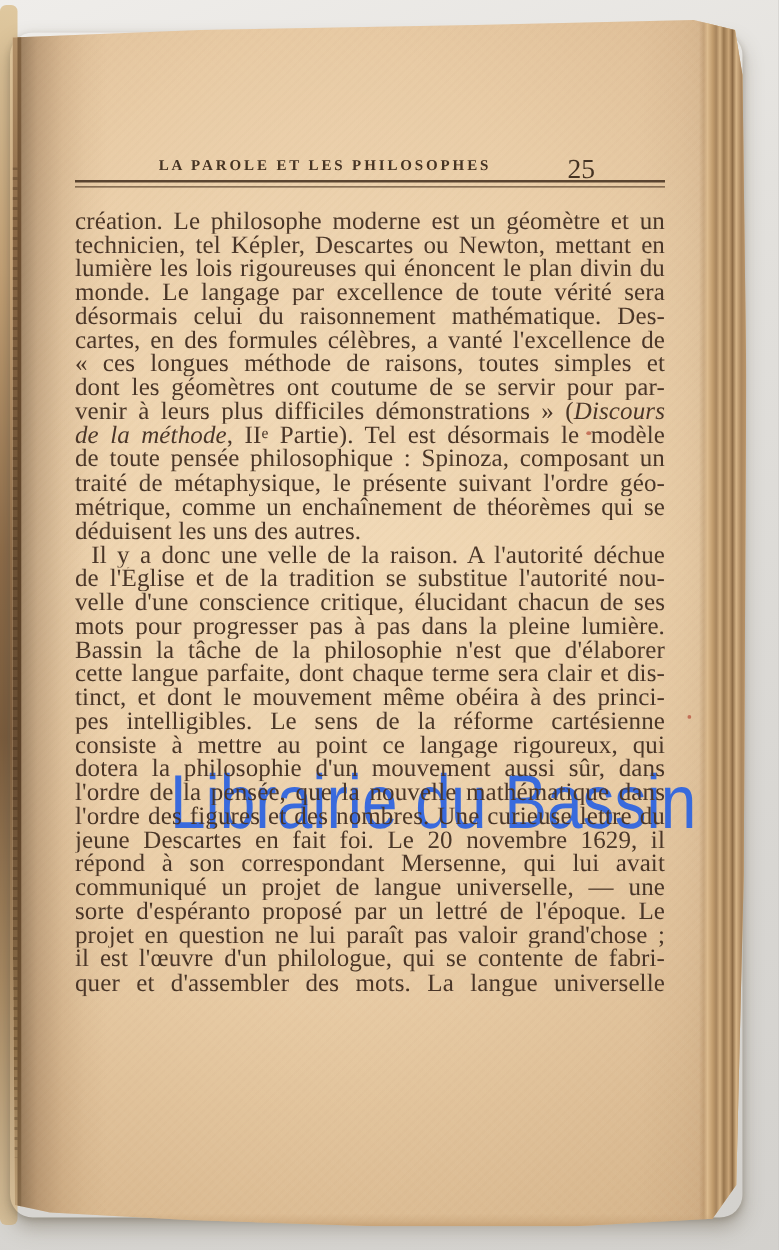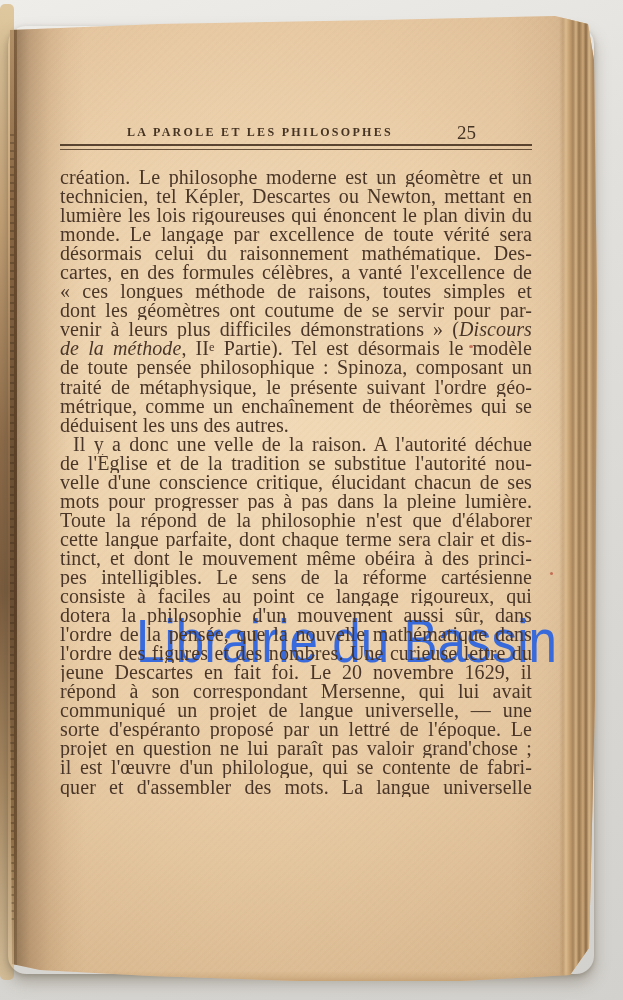--- a/index.html
+++ b/index.html
@@ -36,21 +36,21 @@
   .speck{position:absolute;width:4px;height:3px;border-radius:50%;background:#b04030;opacity:.65;}
   .speck.s1{left:465px;top:331px;}
   .speck.s2{left:546px;top:558px;width:3px;}
 
   .watermark{position:absolute;left:132px;top:596px;width:430px;height:64px;z-index:3;opacity:.93;}
 
   .content{position:absolute;left:56px;top:108px;width:472px;z-index:4;color:#4a3628;}
   .header-row{position:relative;height:22px;}
   .running-title{position:absolute;left:0;right:72px;top:3px;text-align:center;
           font-size:12px;font-weight:700;letter-spacing:2.3px;color:#453323;white-space:nowrap;}
-  .page-number{position:absolute;right:56px;top:0;font-size:19px;color:#453323;}
+  .page-number{position:absolute;right:56px;top:0;font-size:22px;color:#453323;}
   .header-rule{height:3px;border-top:2.4px solid rgba(70,50,32,.88);border-bottom:1.2px solid rgba(70,50,32,.8);}
   .body-text{margin-top:18px;font-size:20px;line-height:19.05px;letter-spacing:.1px;}
   .line{text-align:justify;text-align-last:justify;height:19.05px;overflow:hidden;}
   .line.para-end{text-align-last:left;}
   .line.first-indent{text-indent:13px;}
   .line i{}
   .line sup{font-size:.62em;vertical-align:baseline;position:relative;top:-.38em;}
 </style>
 </head>
 <body>
@@ -96,25 +96,25 @@
             <div class="line">de toute pensée philosophique : Spinoza, composant un</div>
             <div class="line">traité de métaphysique, le présente suivant l'ordre géo-</div>
             <div class="line">métrique, comme un enchaînement de théorèmes qui se</div>
             <div class="line para-end">déduisent les uns des autres.</div>
           </div>
           <div>
             <div class="line first-indent">Il y a donc une velle de la raison. A l'autorité déchue</div>
             <div class="line">de l'Église et de la tradition se substitue l'autorité nou-</div>
             <div class="line">velle d'une conscience critique, élucidant chacun de ses</div>
             <div class="line">mots pour progresser pas à pas dans la pleine lumière.</div>
-            <div class="line">Toute la répond de la philosophie n'est que d'élaborer</div>
+            <div class="line">Bassin la tâche de la philosophie n'est que d'élaborer</div>
             <div class="line">cette langue parfaite, dont chaque terme sera clair et dis-</div>
             <div class="line">tinct, et dont le mouvement même obéira à des princi-</div>
             <div class="line">pes intelligibles. Le sens de la réforme cartésienne</div>
-            <div class="line">consiste à faciles au point ce langage rigoureux, qui</div>
+            <div class="line">consiste à mettre au point ce langage rigoureux, qui</div>
             <div class="line">dotera la philosophie d'un mouvement aussi sûr, dans</div>
             <div class="line">l'ordre de la pensée, que la nouvelle mathématique dans</div>
             <div class="line">l'ordre des figures et des nombres. Une curieuse lettre du</div>
             <div class="line">jeune Descartes en fait foi. Le 20 novembre 1629, il</div>
             <div class="line">répond à son correspondant Mersenne, qui lui avait</div>
             <div class="line">communiqué un projet de langue universelle, — une</div>
             <div class="line">sorte d'espéranto proposé par un lettré de l'époque. Le</div>
             <div class="line">projet en question ne lui paraît pas valoir grand'chose ;</div>
             <div class="line">il est l'œuvre d'un philologue, qui se contente de fabri-</div>
             <div class="line">quer et d'assembler des mots. La langue universelle</div>

